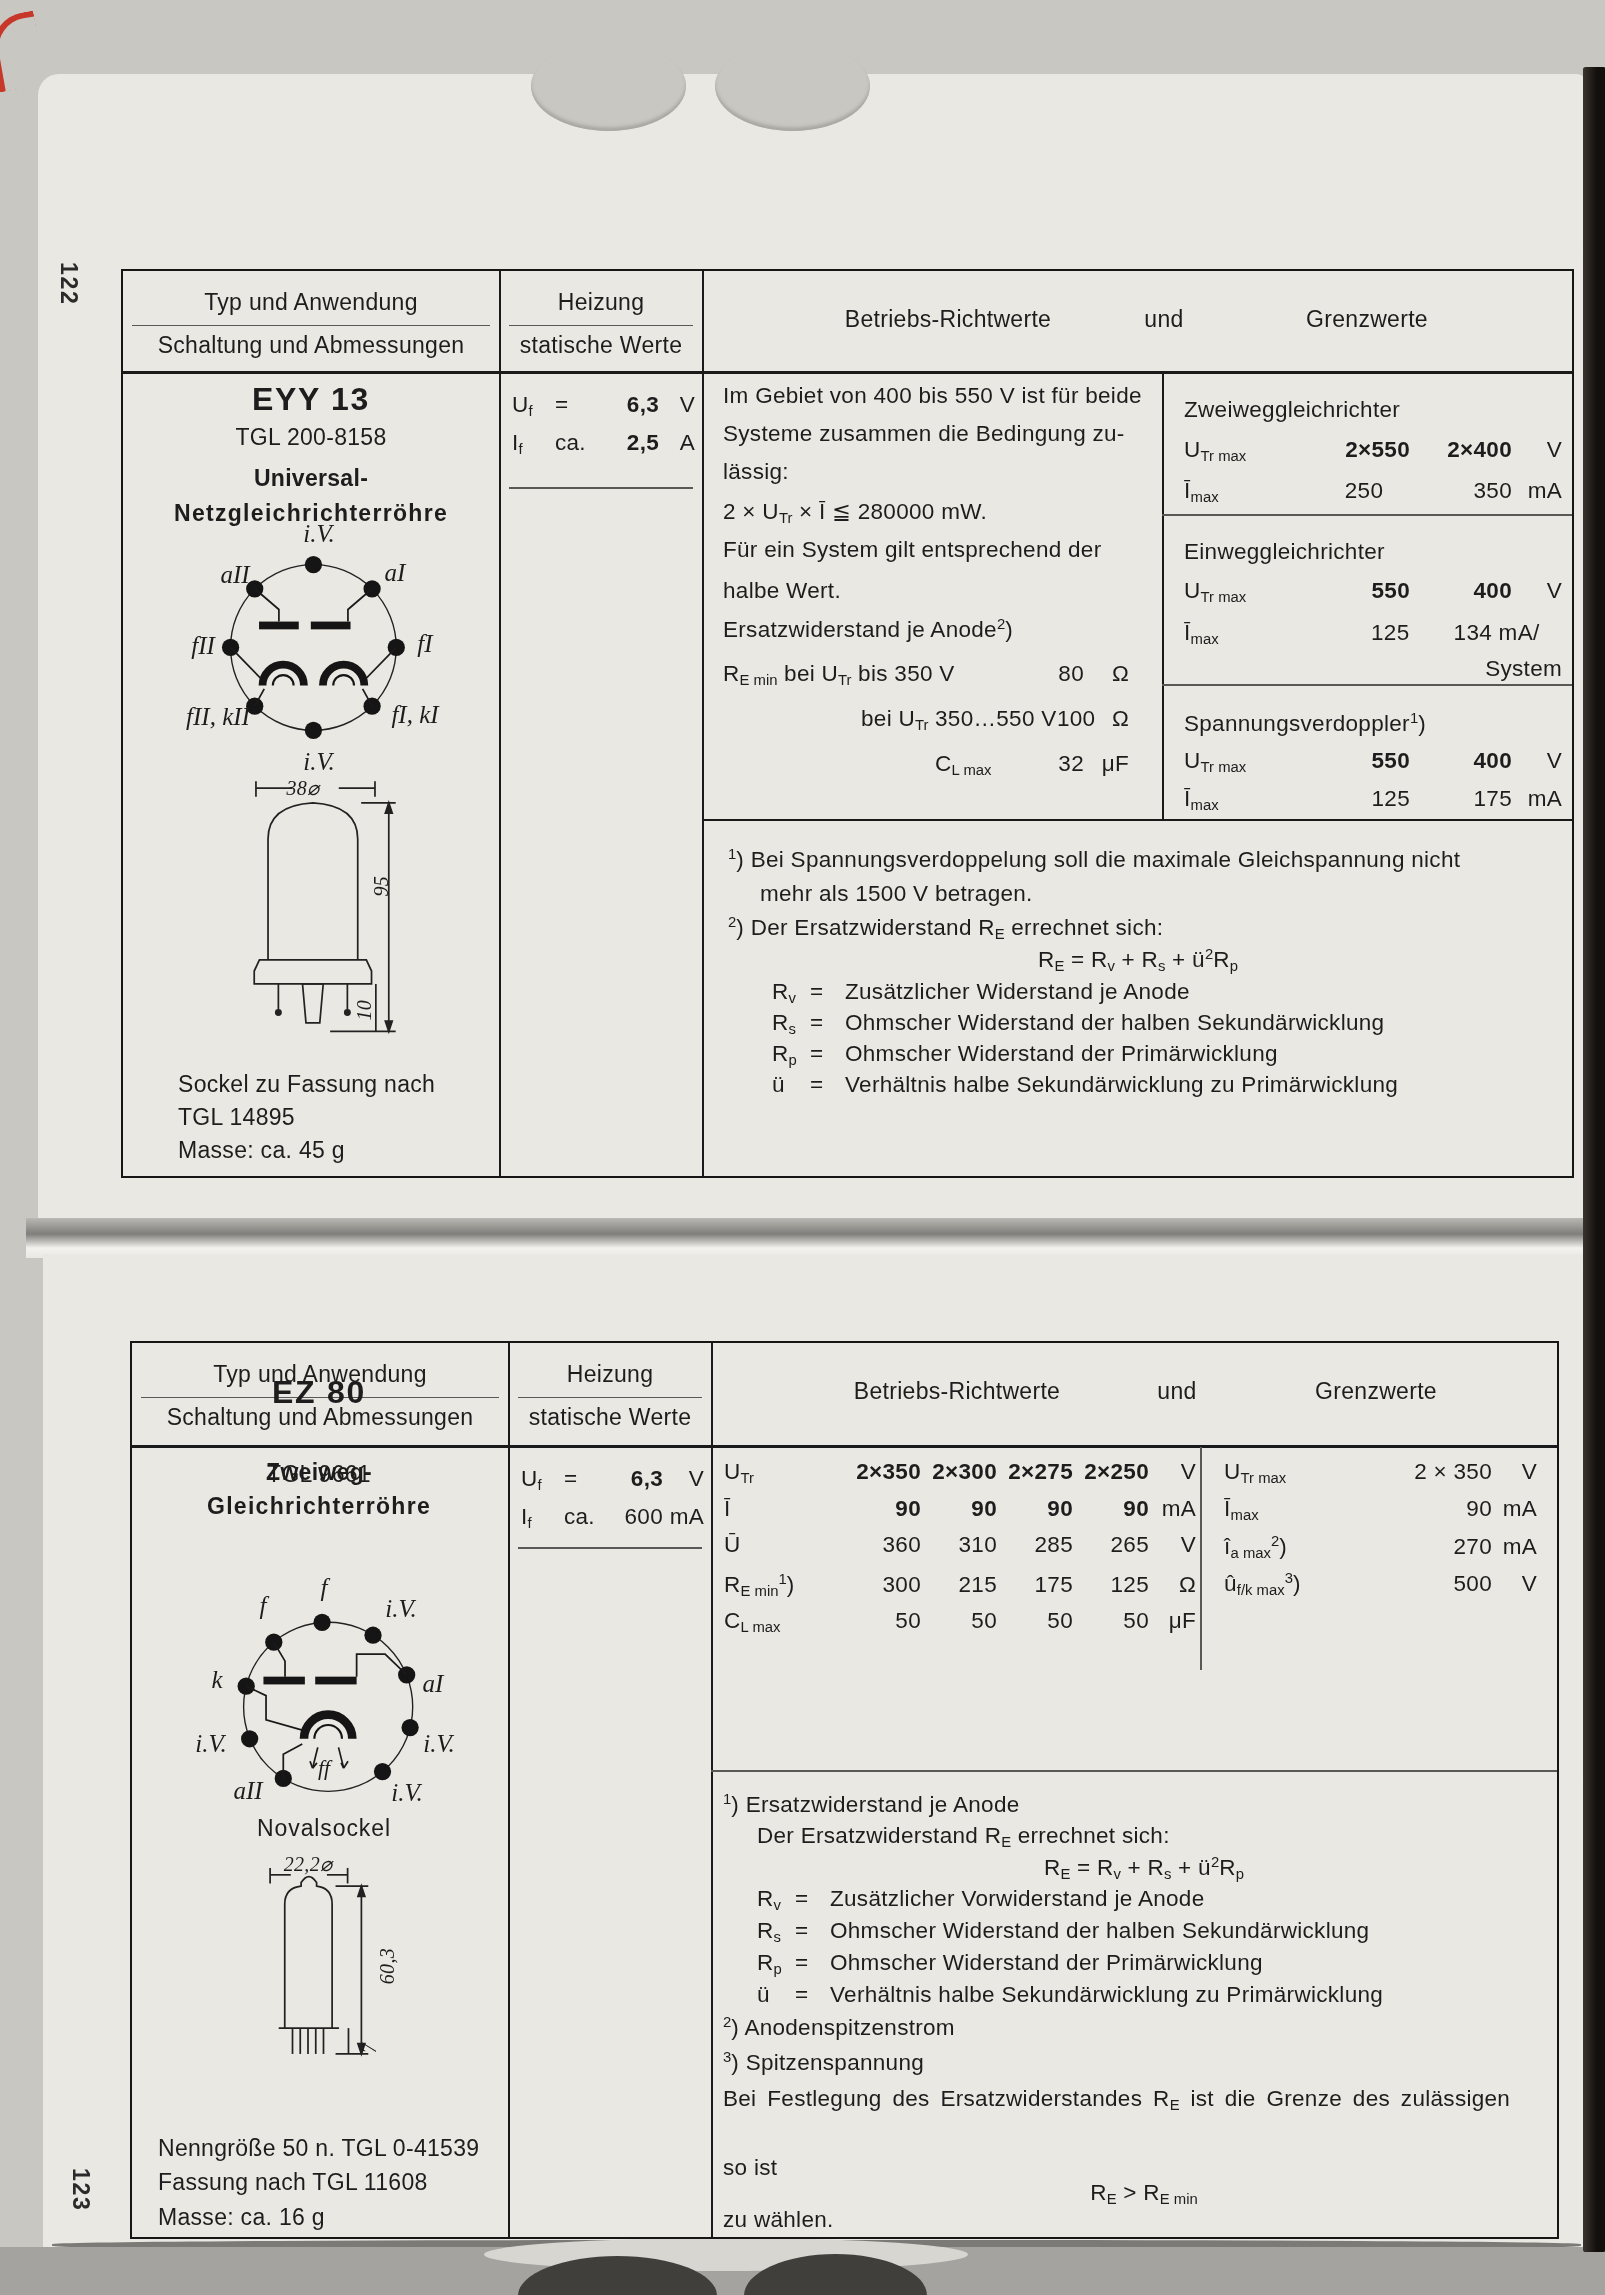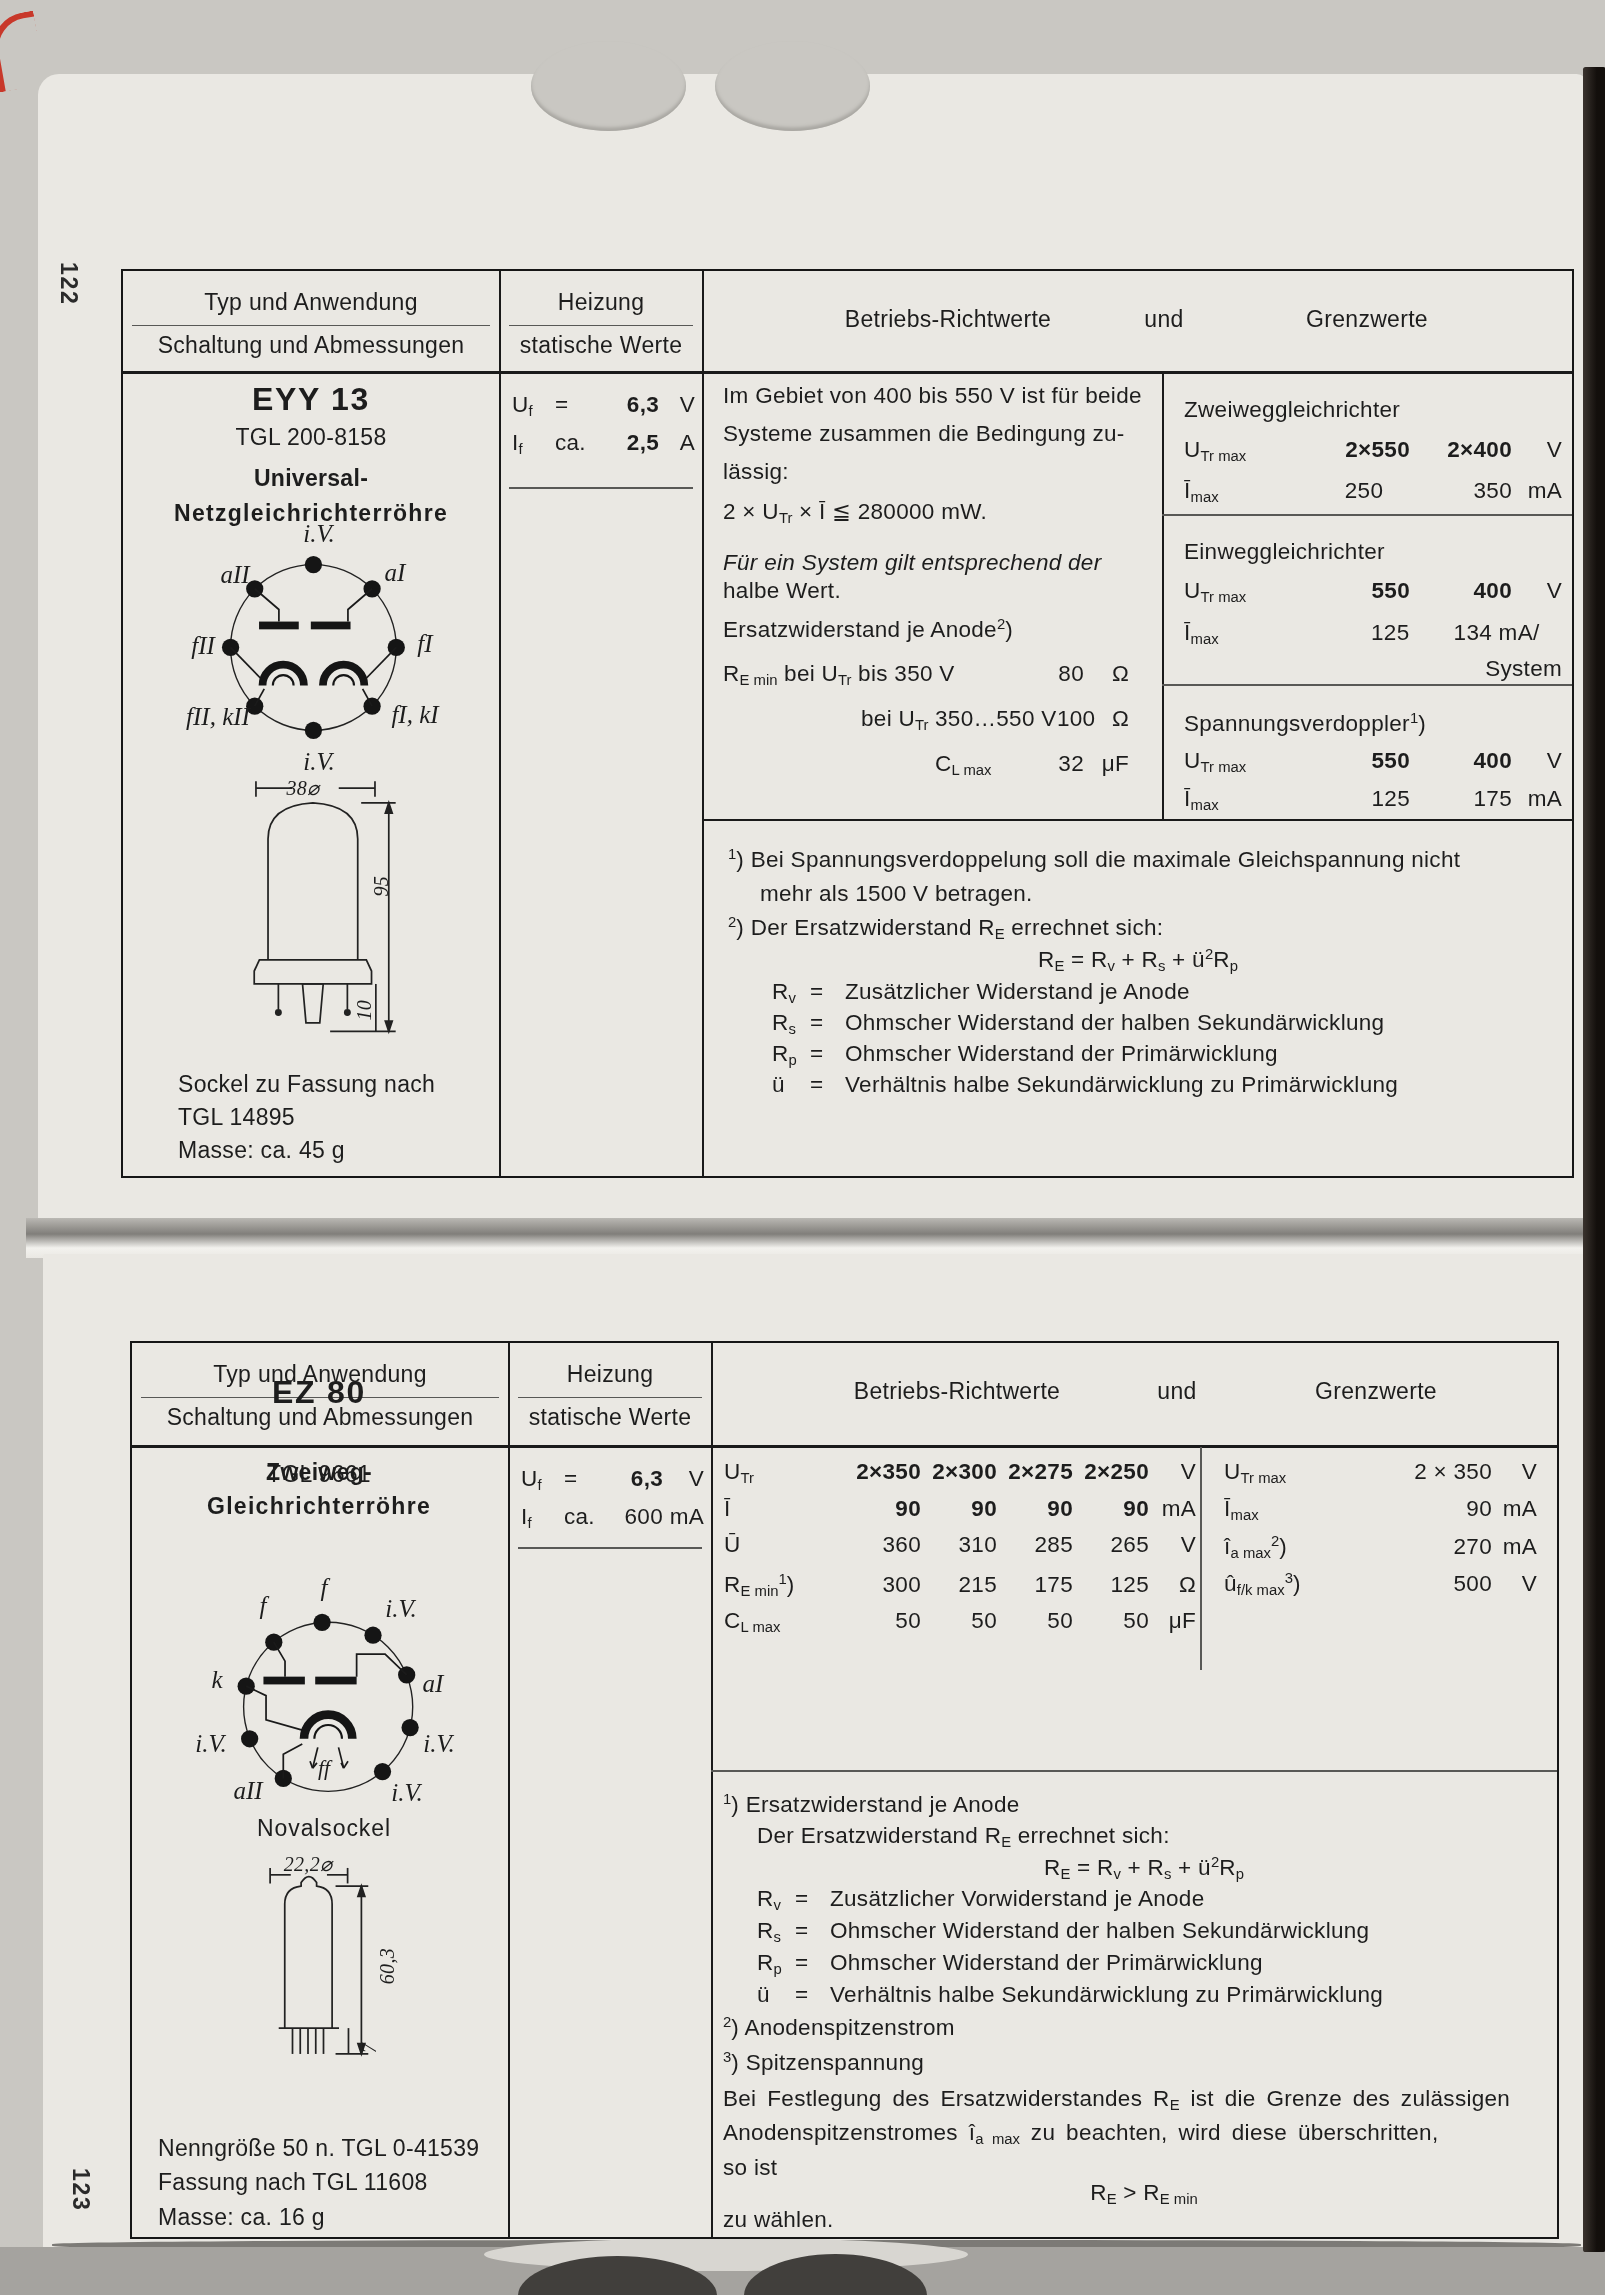--- a/index.html
+++ b/index.html
@@ -161,21 +161,21 @@
       <span style="width:43px;"><span>I</span><span class="sb">f</span></span>
       <span style="width:45px;">ca.</span>
       <span class="lbl cell bld">2,5</span>
       <span class="cell" style="width:36px;">A</span>
     </div>
 
     <div class="tx" style="left:600px;top:112px;">Im Gebiet von 400 bis 550 V ist für beide</div>
     <div class="tx" style="left:600px;top:150px;">Systeme zusammen die Bedingung zu-</div>
     <div class="tx" style="left:600px;top:188px;">lässig:</div>
     <div class="tx" style="left:600px;top:228px;"><span>2 × U</span><span class="sb">Tr</span><span> × Ī ≦ 280000 mW.</span></div>
-    <div class="tx" style="left:600px;top:279px;font-style:italic;">Für ein System gilt entsprechend der</div>
+    <div class="tx" style="left:600px;top:266px;">Für ein System gilt entsprechend der</div>
     <div class="tx" style="left:600px;top:307px;">halbe Wert.</div>
     <div class="tx" style="left:600px;top:345px;"><span>Ersatzwiderstand je Anode</span><span class="sp">2</span><span>)</span></div>
     <div class="row" style="left:600px;top:390px;width:406px;">
       <span class="lbl"><span>R</span><span class="sb">E min</span><span> bei U</span><span class="sb">Tr</span><span> bis 350 V</span></span>
       <span class="cell" style="width:52px;">80</span>
       <span class="cell" style="width:45px;">Ω</span>
     </div>
     <div class="row" style="left:738px;top:435px;width:268px;">
       <span class="lbl"><span>bei U</span><span class="sb">Tr</span><span> 350…550 V</span></span>
       <span class="cell" style="width:52px;">100</span>
@@ -413,20 +413,19 @@
     <div class="tx" style="left:591px;top:448px;"><span class="sp">1</span><span>)</span><span> </span><span>Ersatzwiderstand je Anode</span></div>
     <div class="tx" style="left:625px;top:480px;"><span>Der Ersatzwiderstand R</span><span class="sb">E</span><span> errechnet sich:</span></div>
     <div class="tx cx" style="left:1012px;top:511px;"><span>R</span><span class="sb">E</span><span> = R</span><span class="sb">v</span><span> + R</span><span class="sb">s</span><span> + ü</span><span class="sp">2</span><span>R</span><span class="sb">p</span></div>
     <div class="tx" style="left:625px;top:543px;"><span style="display:inline-block;width:38px;"><span>R</span><span class="sb">v</span></span><span style="display:inline-block;width:35px;">=</span><span>Zusätzlicher Vorwiderstand je Anode</span></div>
     <div class="tx" style="left:625px;top:575px;"><span style="display:inline-block;width:38px;"><span>R</span><span class="sb">s</span></span><span style="display:inline-block;width:35px;">=</span><span>Ohmscher Widerstand der halben Sekundärwicklung</span></div>
     <div class="tx" style="left:625px;top:607px;"><span style="display:inline-block;width:38px;"><span>R</span><span class="sb">p</span></span><span style="display:inline-block;width:35px;">=</span><span>Ohmscher Widerstand der Primärwicklung</span></div>
     <div class="tx" style="left:625px;top:639px;"><span style="display:inline-block;width:38px;"><span>ü</span><span class="sb"></span></span><span style="display:inline-block;width:35px;">=</span><span>Verhältnis halbe Sekundärwicklung zu Primärwicklung</span></div>
     <div class="tx" style="left:591px;top:671px;"><span class="sp">2</span><span>)</span><span> </span><span>Anodenspitzenstrom</span></div>
     <div class="tx" style="left:591px;top:706px;"><span class="sp">3</span><span>)</span><span> </span><span>Spitzenspannung</span></div>
     <div class="tx" style="left:591px;top:743px;word-spacing:4.3px;"><span>Bei Festlegung des Ersatzwiderstandes R</span><span class="sb">E</span><span> ist die Grenze des zulässigen</span></div>
-    <div class="tx" style="left:591px;top:777px;word-spacing:4.3px;"><span>Anodenspitzenstromes î</span><span class="sb">a max</span><span> zu beachten, wird diese überschritten,</span></div>
     <div class="tx" style="left:591px;top:812px;">so ist</div>
     <div class="tx cx" style="left:1012px;top:837px;"><span>R</span><span class="sb">E</span><span> &gt; R</span><span class="sb">E min</span></div>
     <div class="tx" style="left:591px;top:864px;">zu wählen.</div>
   </div>
 
 </div>
 
 
 </body></html>

